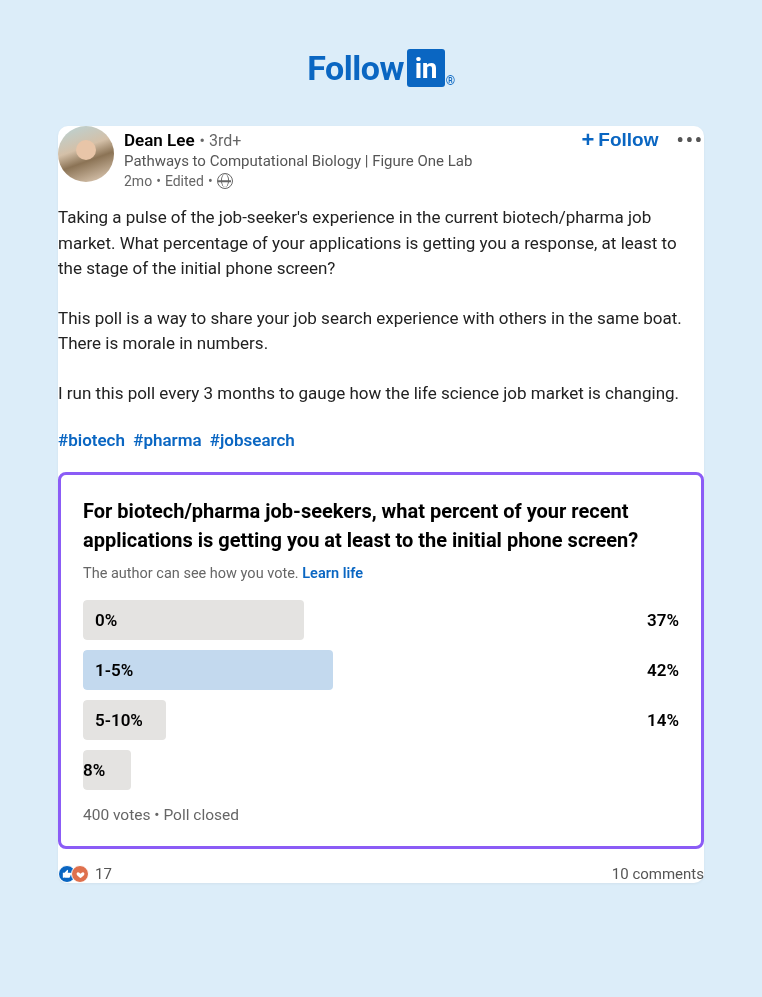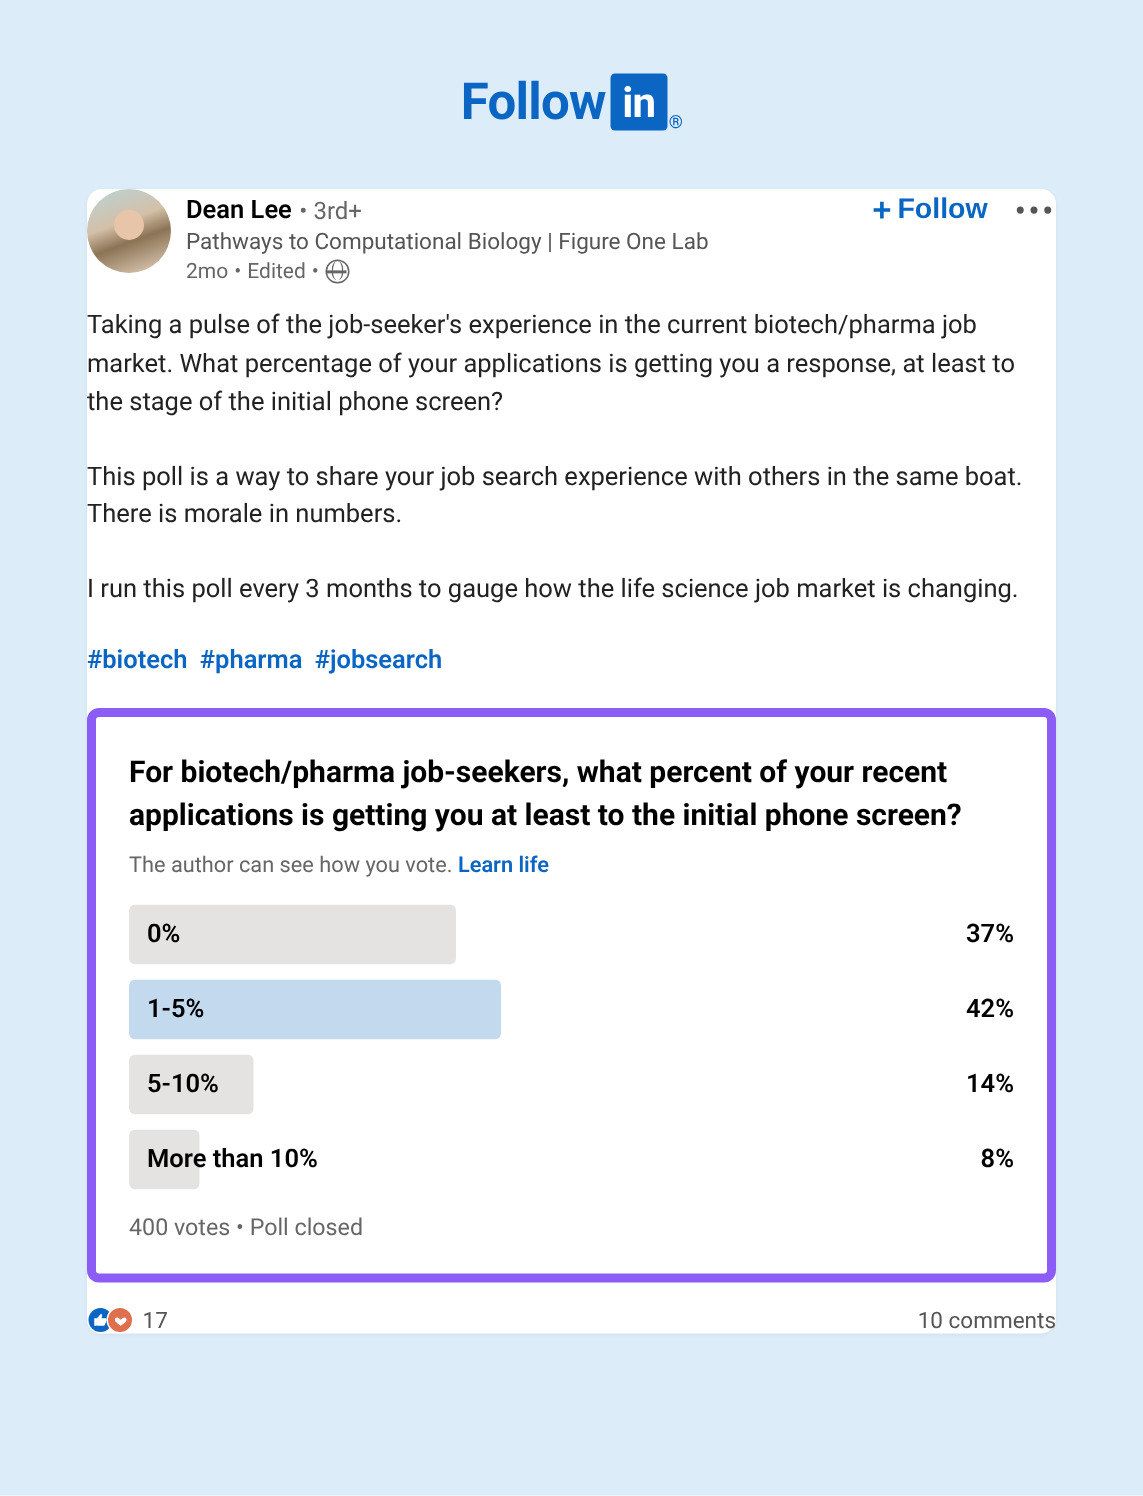--- a/index.html
+++ b/index.html
@@ -108,21 +108,21 @@
       display: flex; align-items: center; gap: 4px;
       color: #0a66c2; font-weight: 600; font-size: 19px;
       background: none; border: none; cursor: pointer;
     }
     .more-dots { color: #555; font-size: 20px; letter-spacing: 2px; cursor: pointer; font-weight: 700; }
     .post-body { font-size: 17px; line-height: 1.5; color: #222; }
     .post-body p { margin-bottom: 24px; }
     .hashtags { color: #0a66c2; font-weight: 600; font-size: 17px; margin-bottom: 22px; }
     .hashtags span { margin-right: 4px; cursor: pointer; }
     .poll {
-      border: 6px solid #8b5cf6;
+      border: 3px solid #8b5cf6;
       border-radius: 8px;
       padding: 22px;
     }
     .poll-q { font-weight: 700; font-size: 20px; line-height: 1.45; color: #000; margin-bottom: 10px; }
     .poll-note { font-size: 14.5px; color: #666; margin-bottom: 18px; }
     .learn-more { color: #0a66c2; font-weight: 600; cursor: pointer; }
     .poll-option {
       position: relative;
       height: 40px;
       margin-bottom: 10px;
@@ -233,21 +233,20 @@
             <span class="poll-label">1-5%</span>
             <span class="poll-pct">42%</span>
           </div>
           <div class="poll-option">
             <div class="poll-bar" style="width: 14%;"></div>
             <span class="poll-label">5-10%</span>
             <span class="poll-pct">14%</span>
           </div>
           <div class="poll-option">
             <div class="poll-bar" style="width: 8%;"></div>
-            <span class="poll-label">More than 10%</span>
             <span class="poll-pct">8%</span>
           </div>
         </div>
       <div class="poll-meta">400 votes • Poll closed</div>
     </div>
 
     <div class="reactions">
       <div class="react-left">
         <span class="react-icons">
           <span class="react-icon like">

